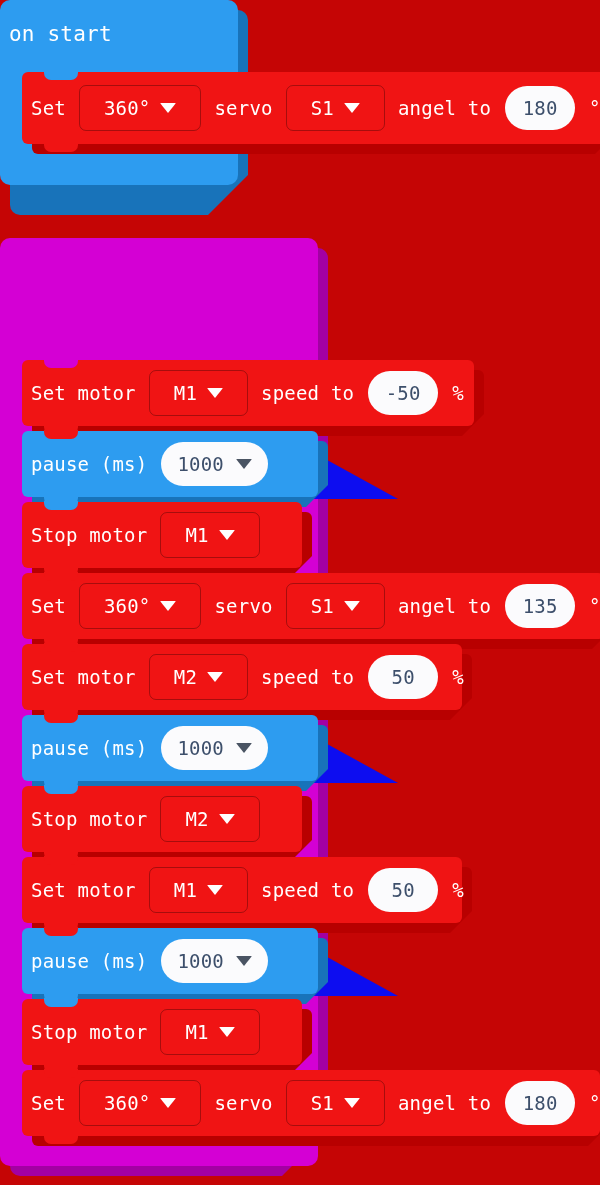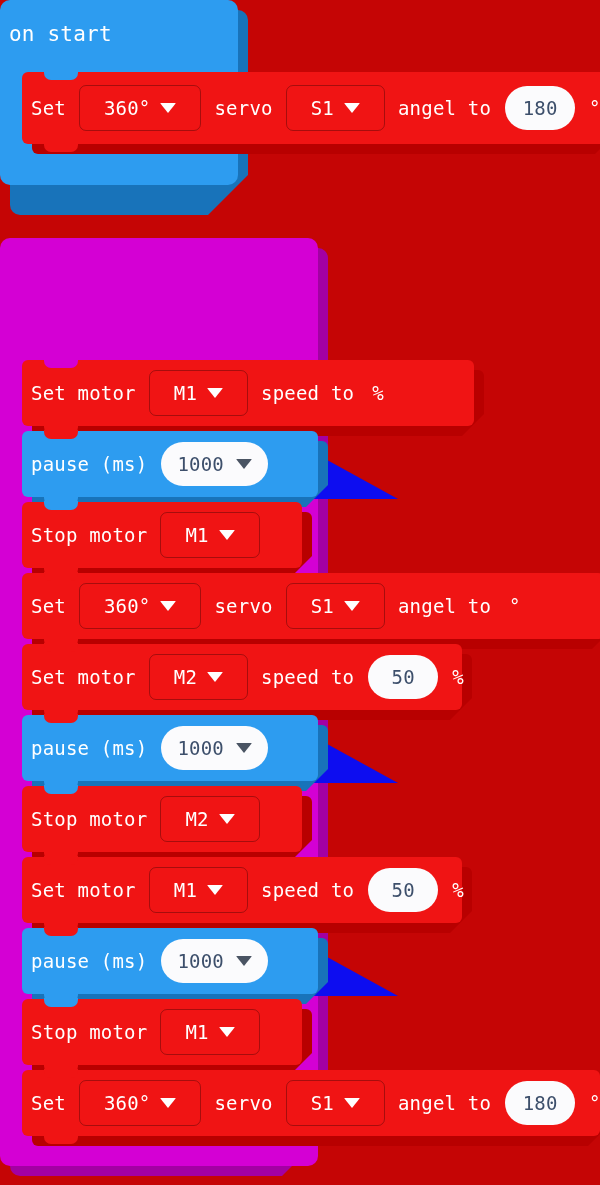--- a/index.html
+++ b/index.html
@@ -104,20 +104,21 @@
     <div class="shadow" style="left: 32px; top: 370px; width: 452px; height: 66px; background: rgb(184, 0, 0); border-radius: 6px; clip-path: polygon(0px 0px, 100% 0px, 100% calc(100% - 22px), calc(100% - 22px) 100%, 0px 100%);"></div>
     <div class="blk" style="left: 22px; top: 360px; width: 452px; height: 66px; background: rgb(240, 20, 20); border-radius: 6px;">
       <div class="notch-top" style="background: rgb(212, 0, 212);"></div>
       <div class="notch-bot" style="background: rgb(240, 20, 20);"></div>
       <span class="lbl">Set motor</span>
       <span class="dd">
         <span>M1</span>
         <span class="tri"></span>
       </span>
       <span class="lbl">speed to</span>
+      <span class="numf">-50</span>
       <span class="lbl">%</span>
     </div>
     <div class="shadow" style="left: 278px; top: 433px; width: 120px; height: 66px; background: rgb(13, 13, 240); clip-path: polygon(0px 0px, 0px 100%, 100% 100%);"></div>
     <div class="shadow" style="left: 32px; top: 441px; width: 296px; height: 66px; background: rgb(24, 115, 186); border-radius: 6px; clip-path: polygon(0px 0px, 100% 0px, 100% calc(100% - 22px), calc(100% - 22px) 100%, 0px 100%);"></div>
     <div class="blk" style="left: 22px; top: 431px; width: 296px; height: 66px; background: rgb(45, 156, 240); border-radius: 6px;">
       <div class="notch-top" style="background: rgb(240, 20, 20);"></div>
       <div class="notch-bot" style="background: rgb(45, 156, 240);"></div>
       <span class="lbl">pause (ms)</span>
       <span class="pillf">
         <span>1000</span>
@@ -142,20 +143,21 @@
       <span class="dd">
         <span>360°</span>
         <span class="tri"></span>
       </span>
       <span class="lbl">servo</span>
       <span class="dd">
         <span>S1</span>
         <span class="tri"></span>
       </span>
       <span class="lbl">angel to</span>
+      <span class="numf">135</span>
       <span class="lbl deg">°</span>
     </div>
     <div class="shadow" style="left: 32px; top: 654px; width: 440px; height: 66px; background: rgb(184, 0, 0); border-radius: 6px; clip-path: polygon(0px 0px, 100% 0px, 100% calc(100% - 22px), calc(100% - 22px) 100%, 0px 100%);"></div>
     <div class="blk" style="left: 22px; top: 644px; width: 440px; height: 66px; background: rgb(240, 20, 20); border-radius: 6px;">
       <div class="notch-top" style="background: rgb(240, 20, 20);"></div>
       <div class="notch-bot" style="background: rgb(240, 20, 20);"></div>
       <span class="lbl">Set motor</span>
       <span class="dd">
         <span>M2</span>
         <span class="tri"></span>

